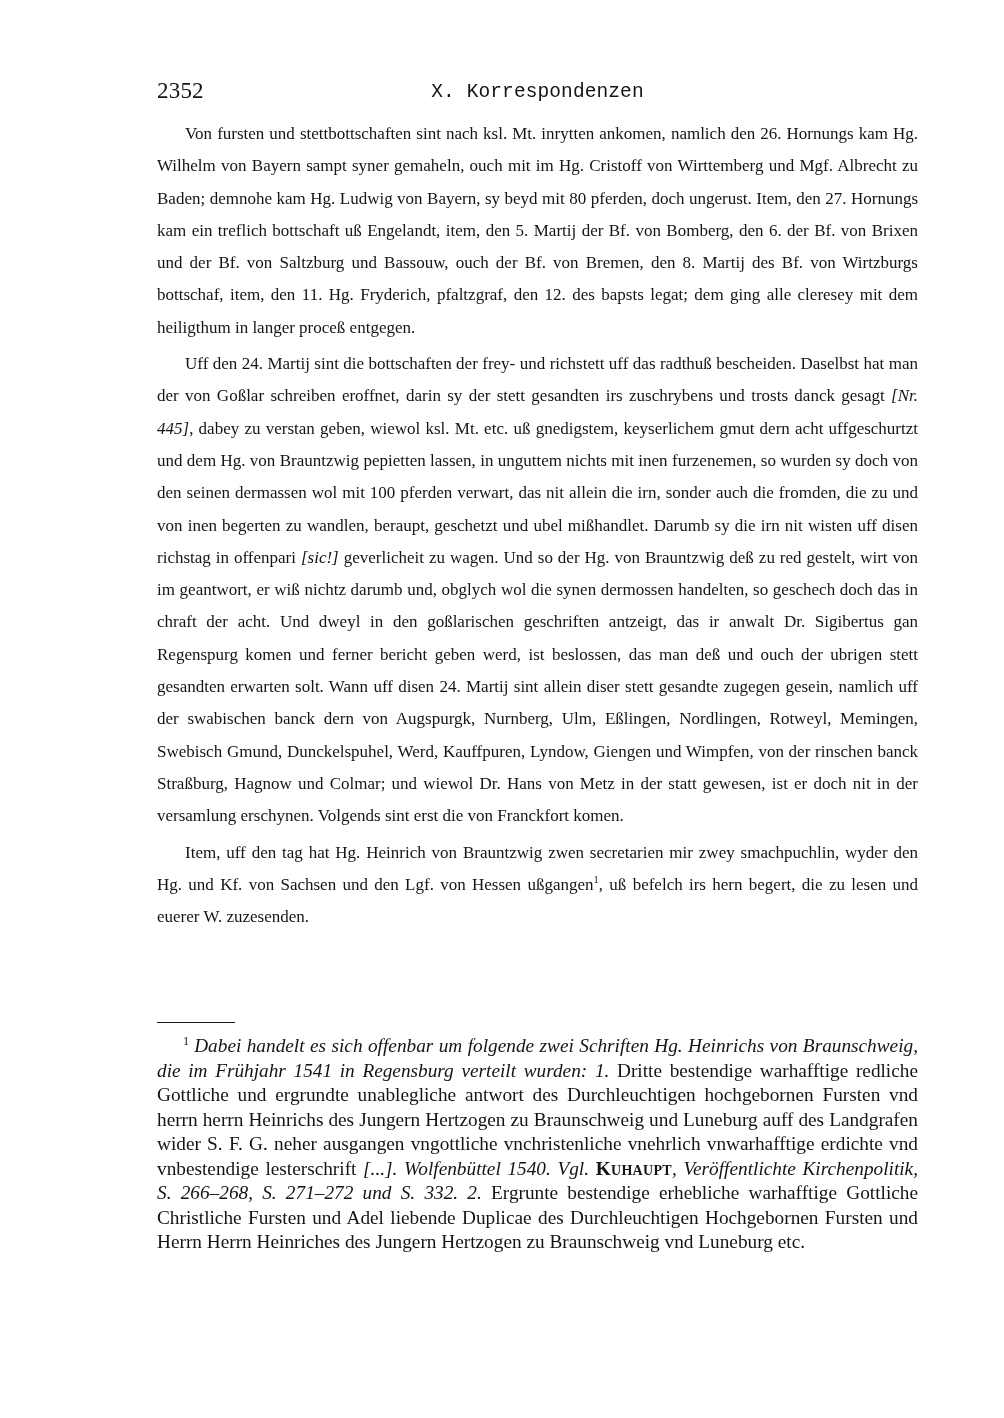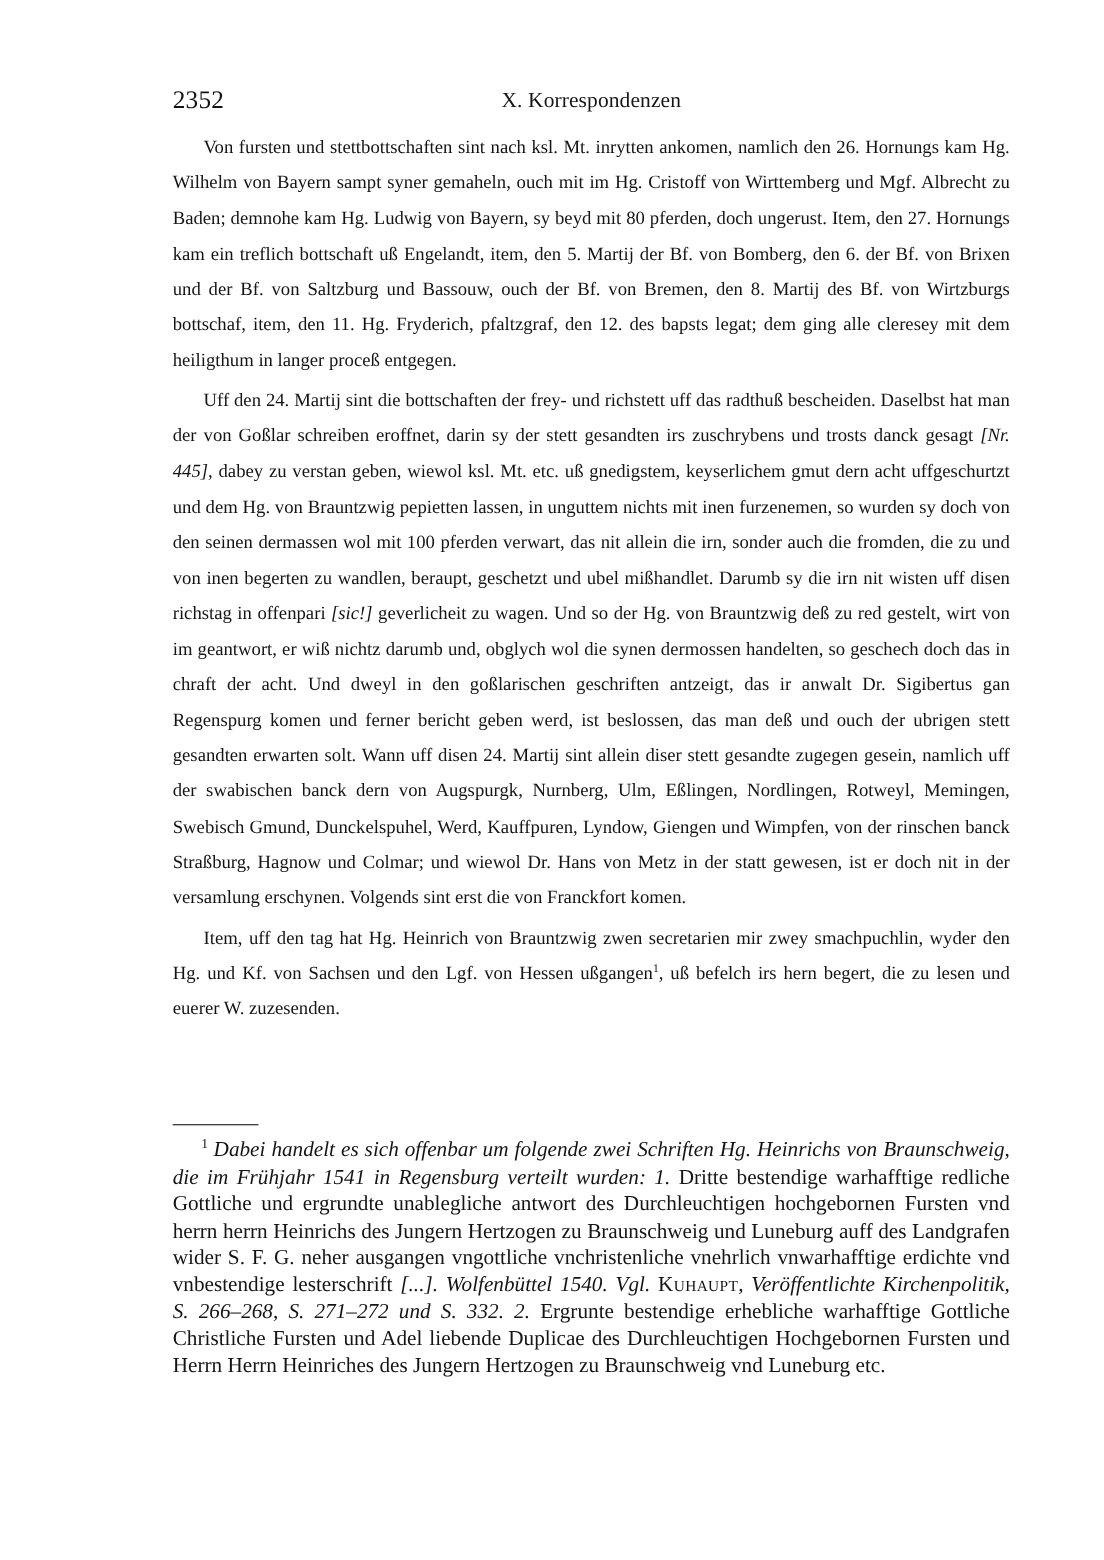--- a/index.html
+++ b/index.html
@@ -40,20 +40,21 @@
   }
   .head-title {
     position: absolute;
     left: 0;
     top: 1px;
     width: 761px;
     text-align: center;
     font-size: 19.5px;
     line-height: 26px;
     letter-spacing: 0.1px;
+    font-family: Liberation Mono, monospace;
   }
 
   
   .textblock {
     position: absolute;
     left: 157px;
     top: 118px;
     width: 761px;
   }
 
@@ -104,20 +105,21 @@
     font-size: 0.64em;
     vertical-align: super;
     line-height: 0;
     font-style: normal;
     margin-right: 5px;
   }
   .smallcaps {
     font-variant: small-caps;
     font-style: normal;
     letter-spacing: 0.3px;
+    font-weight: bold;
   }
 </style>
 </head>
 <body>
 
 <div class="page">
 
   <div class="running-head">
     <span class="folio">2352</span>
     <span class="head-title">X. Korrespondenzen</span>

